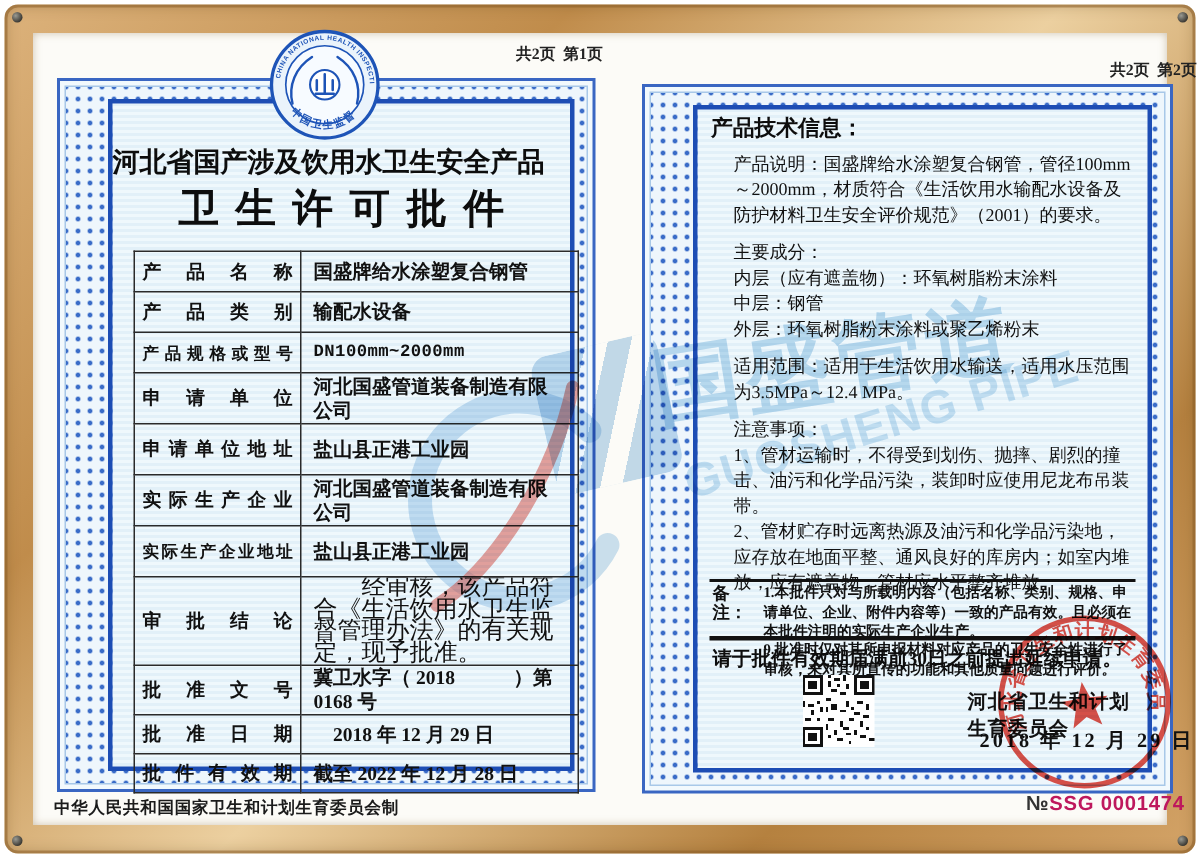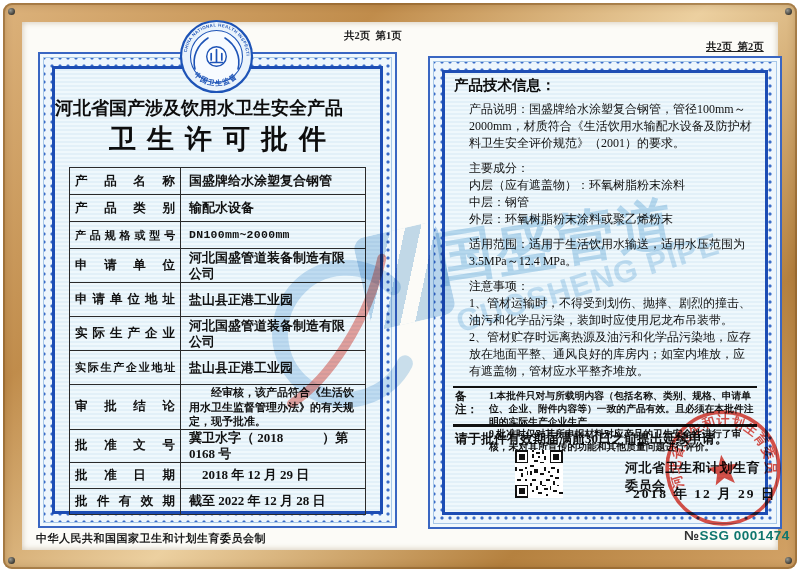--- a/index.html
+++ b/index.html
@@ -13,42 +13,42 @@
          background:radial-gradient(circle at 35% 35%,#9a9a92,#3c3a34 70%);z-index:2;}
   .mat{position:absolute;left:22px;top:22px;right:22px;bottom:22px;background:#fcfbf7;z-index:1;
        box-shadow:inset 0 0 6px rgba(120,85,35,.35);}
   
   .cert{position:absolute;z-index:2;border:2px solid #3a66c2;background:#f2f9fd;padding:3px;box-sizing:border-box;}
   .band{height:100%;box-sizing:border-box;border:1px solid #a8c8e8;padding:8px;
         background-color:#eef6fc;
         background-image:radial-gradient(circle,#3a6cc8 1.1px,rgba(58,108,200,.35) 1.7px,transparent 2.2px);
         background-size:8px 8px;background-position:4px 4px;}
   .inner{height:100%;box-sizing:border-box;border:3px solid #1d4db4;position:relative;
-         background:repeating-linear-gradient(180deg,#e2f0f8 0px,#e2f0f8 2px,#eff8fc 2px,#eff8fc 4px);}
+         background:repeating-linear-gradient(180deg,#e2f0f8 0px,#e2f0f8 2px,#eff8fc 2px,#eff8fc 4px);margin-left:20px;}
   #cert1{left:38px;top:52px;width:359px;height:476px;}
   #cert2{left:428px;top:56px;width:354px;height:473px;}
   .pgnum{position:absolute;z-index:3;font-size:10.5px;font-weight:bold;color:#222;white-space:pre;
          font-family:"Liberation Serif","DejaVu Serif",serif;}
-  #pg1{left:344px;top:29px;} #pg2{left:706px;top:40px;text-decoration:underline;}
+  #pg1{left:344px;top:29px;} #pg2{left:740px;top:40px;}
   
   .t1{position:absolute;top:27px;left:0;width:100%;text-align:left;color:#0d0d0d;
       font-family:"Liberation Serif","DejaVu Serif",serif;font-weight:bold;font-size:18px;}
   .t2{position:absolute;top:52px;left:0;width:100%;text-align:center;color:#0d0d0d;
       font-family:"Liberation Serif","DejaVu Serif",serif;font-weight:bold;font-size:27px;
       letter-spacing:11px;text-indent:11px;}
   table.cert-table{position:absolute;top:98px;left:14px;width:297px;border-collapse:collapse;table-layout:fixed;}
   .cert-table td{border:1px solid #2a2a2a;vertical-align:middle;overflow:hidden;}
   .r27{height:27px;} .r34{height:34px;} .r40{height:40px;} .r26{height:26px;}
   td.lbl{width:100px;font-family:"Liberation Serif","DejaVu Serif",serif;font-weight:bold;font-size:12.5px;
          color:#111;padding:0 5px;text-align:justify;text-align-last:justify;-moz-text-align-last:justify;}
   td.lbl.tight{font-size:11px;letter-spacing:-.2px;}
   td.val{font-family:"Liberation Serif","DejaVu Serif",serif;font-weight:bold;font-size:13px;color:#111;
          padding:0 8px;white-space:pre-wrap;line-height:16px;}
   td.val.latin{font-family:"Liberation Mono","DejaVu Sans Mono",monospace;font-size:11.5px;font-weight:600;letter-spacing:.3px;}
-  td.val.concl{font-weight:700;font-size:11px;line-height:14.5px;text-indent:2em;white-space:normal;}
+  td.val.concl{font-weight:400;font-size:16px;line-height:14.5px;text-indent:2em;white-space:normal;}
   .footer1{position:absolute;left:36px;top:531px;z-index:3;font-size:11px;font-weight:bold;color:#1b1b1b;
            font-family:"Liberation Serif","DejaVu Serif",serif;letter-spacing:.5px;}
   .emblem{position:absolute;left:179px;top:19px;width:75px;height:75px;z-index:4;}
   
   .p2-title{position:absolute;top:3px;left:9px;font-size:14.5px;font-weight:bold;color:#0d0d0d;
             font-family:"Liberation Serif","DejaVu Serif",serif;}
   .p2-body{position:absolute;top:28px;left:24px;right:10px;font-size:12px;line-height:17px;color:#111;
            font-family:"Liberation Serif","DejaVu Serif",serif;}
   .p2-body p{margin:0 0 8px 0;} .p2-body p.nogap{margin:0;}
   .hr1{position:absolute;top:313px;left:8px;right:8px;border-top:2px solid #111;}
@@ -60,21 +60,21 @@
   .renewal{position:absolute;top:357px;left:10px;font-size:13px;font-weight:bold;color:#0d0d0d;
            font-family:"Liberation Serif","DejaVu Serif",serif;}
   .qr{position:absolute;top:377px;left:70px;width:48px;height:48px;}
   .authority{position:absolute;top:386px;left:180px;font-size:13px;font-weight:600;color:#111;
              font-family:"Liberation Serif","DejaVu Serif",serif;letter-spacing:.5px;}
   .issue-date{position:absolute;top:412px;left:188px;font-size:13.5px;font-weight:600;color:#111;
               font-family:"Liberation Serif","DejaVu Serif",serif;letter-spacing:2px;white-space:pre;}
   .seal{position:absolute;left:661px;top:406px;width:124px;height:124px;z-index:6;opacity:.88;
         mix-blend-mode:multiply;transform:rotate(-8deg);}
   .serial{position:absolute;left:684px;top:528px;z-index:6;font-size:13.5px;font-weight:bold;letter-spacing:.5px;}
-  .serial .no{color:#333;} .serial .red{color:#0f766e;}
+  .serial .no{color:#333;} .serial .red{color:#be185d;}
   
   .wm{position:absolute;z-index:5;pointer-events:none;mix-blend-mode:multiply;transform-origin:0 0;}
   .wm-g{left:240px;top:248px;width:170px;height:175px;transform:rotate(-6deg);}
   .wm-tile{left:352px;top:240px;width:86px;height:94px;border-radius:12px;opacity:.5;transform:rotate(-13deg);
            background-color:#8abadf;
            background-image:linear-gradient(115deg,transparent 0 30%,#fff 30% 42%,transparent 42% 55%,#fff 55% 67%,transparent 67%);}
   .wm-cn{left:430px;top:222px;font-size:58px;font-weight:bold;color:#8fc2e4;opacity:.55;transform:rotate(-9deg);
          letter-spacing:3px;font-family:"Liberation Serif","DejaVu Serif",serif;white-space:nowrap;}
   .wm-en{left:452px;top:306px;font-size:31px;font-weight:bold;color:#9ccae8;opacity:.5;transform:rotate(-17deg);
          letter-spacing:1px;white-space:nowrap;}

